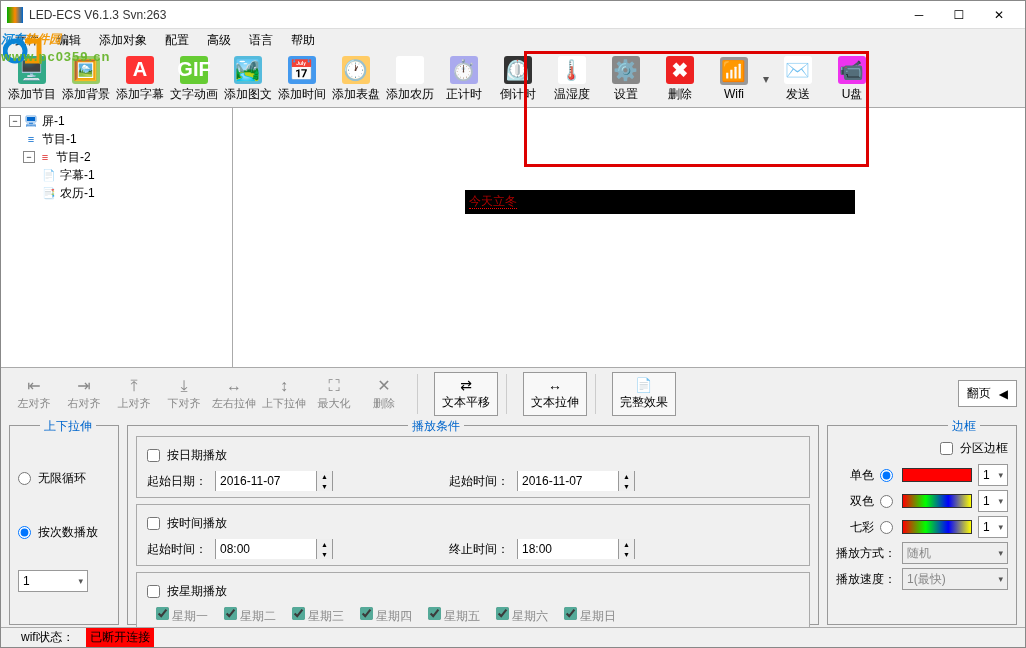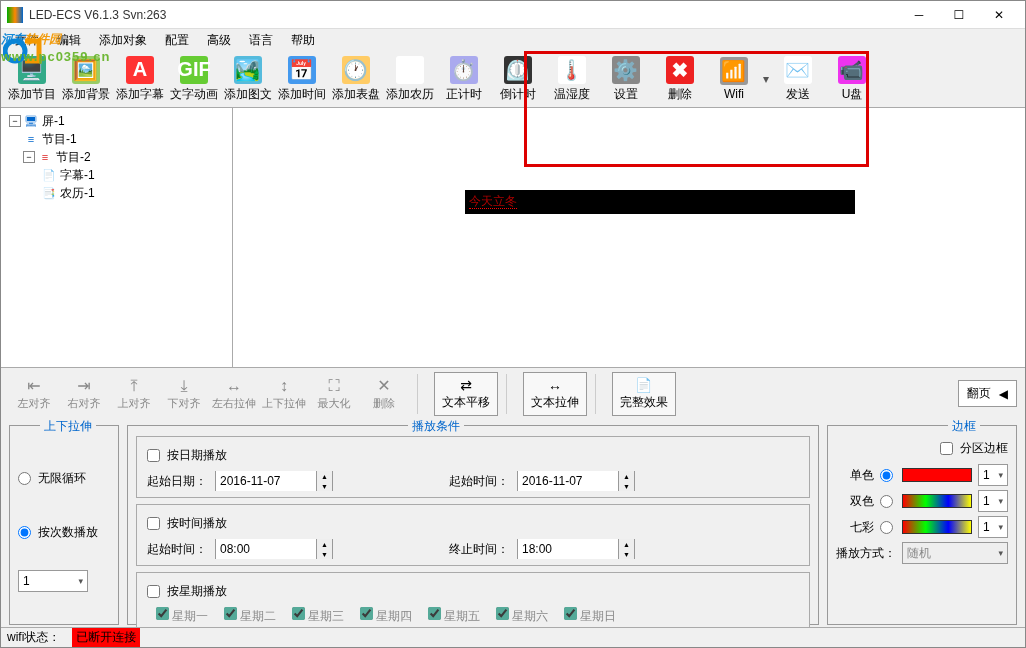--- a/index.html
+++ b/index.html
@@ -57,21 +57,21 @@
 .spinner .spbtns span { height: 10px; font-size: 7px; display: flex; align-items: center; justify-content: center; border-left: 1px solid #999; cursor: pointer; background: #eee; }
 .weekdays { display: flex; gap: 16px; margin-top: 4px; flex-wrap: wrap; margin-left: 9px; }
 .color-strip { display: inline-block; width: 70px; height: 14px; border: 1px solid #333; background: linear-gradient(90deg,#f00 0%,#f00 100%); vertical-align: middle; }
 .color-strip.multi { background: linear-gradient(90deg,#f00,#0f0,#00f,#ff0); }
 .sel { border: 1px solid #999; background: #fff; height: 22px; padding: 0 18px 0 4px; position: relative; display: inline-flex; align-items: center; min-width: 60px; }
 .sel::after { content: "▾"; position: absolute; right: 4px; font-size: 9px; color: #555; }
 .sel.disabled { background: #eee; color: #888; }
 .brow { display: flex; align-items: center; gap: 6px; margin: 4px 0; justify-content: flex-end; }
 .brow label { min-width: 52px; text-align: right; }
 
-.statusbar { position: absolute; bottom: 0; left: 0; right: 0; height: 20px; border-top: 1px solid #aaa; background: #f0f0f0; display: flex; align-items: center; padding: 0 6px; }
+.statusbar { position: absolute; bottom: 0; left: 0; right: 0; height: 20px; border-top: 1px solid #aaa; background: #f0f0f0; display: flex; align-items: center; padding: 0 20px; }
 .status-red { background: #f00; color: #000; padding: 1px 4px; margin-left: 12px; }
 
 .watermark { position: absolute; top: 22px; left: 0; z-index: 20; pointer-events: none; opacity: 0.95; }
 .watermark .wm1 { font-size: 22px; font-weight: bold; font-style: italic; }
 .watermark .wm1 .a { color: #0a84d6; }
 .watermark .wm1 .b { color: #f39800; }
 .watermark .wm2 { color: #69b52d; font-size: 13px; font-weight: bold; letter-spacing: 1px; }
 .wm-logo { position: absolute; top: 30px; left: 2px; width: 40px; height: 40px; z-index: 19; pointer-events: none; }
 input[type=checkbox], input[type=radio] { margin-right: 3px; }
 </style>
@@ -386,19 +386,25 @@
         <div class="sel" style="min-width:30px">
           <span>1</span>
         </div>
       </div>
     <div class="brow">
         <label>播放方式：</label>
         <div class="sel disabled" style="flex:1">
           <span>随机</span>
         </div>
       </div>
+    <div class="brow">
+        <label>播放速度：</label>
+        <div class="sel disabled" style="flex:1">
+          <span>1(最快)</span>
+        </div>
+      </div>
   </div>
 </div>
 
 <div class="statusbar">
   <span>wifi状态：</span>
   <span class="status-red">已断开连接</span>
 </div>
 
 </body></html>

